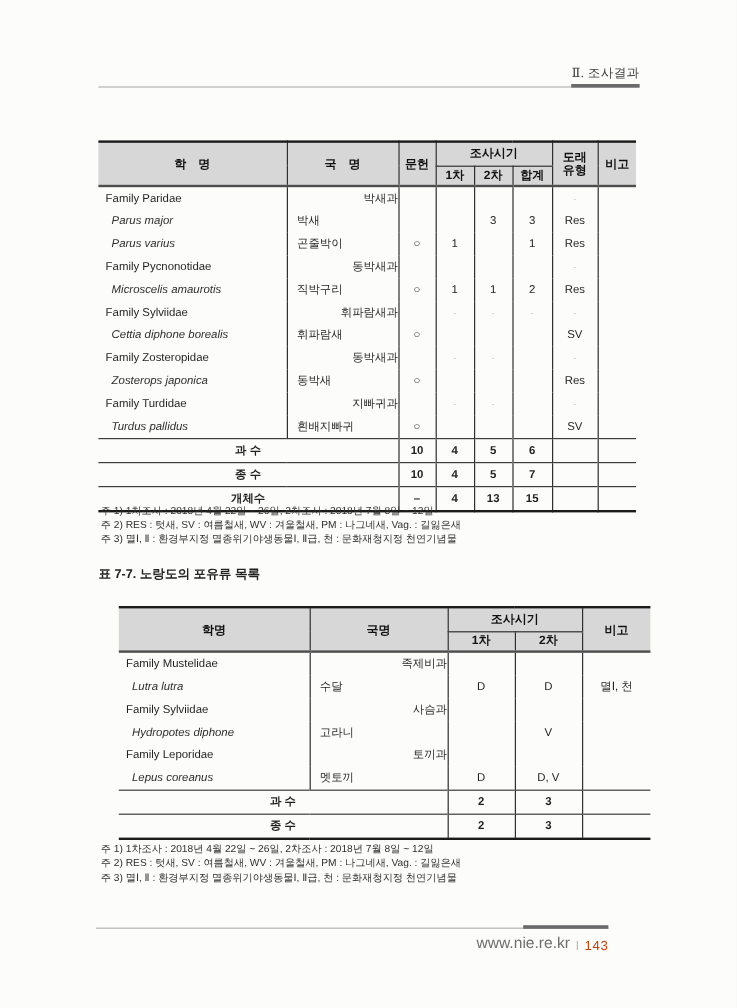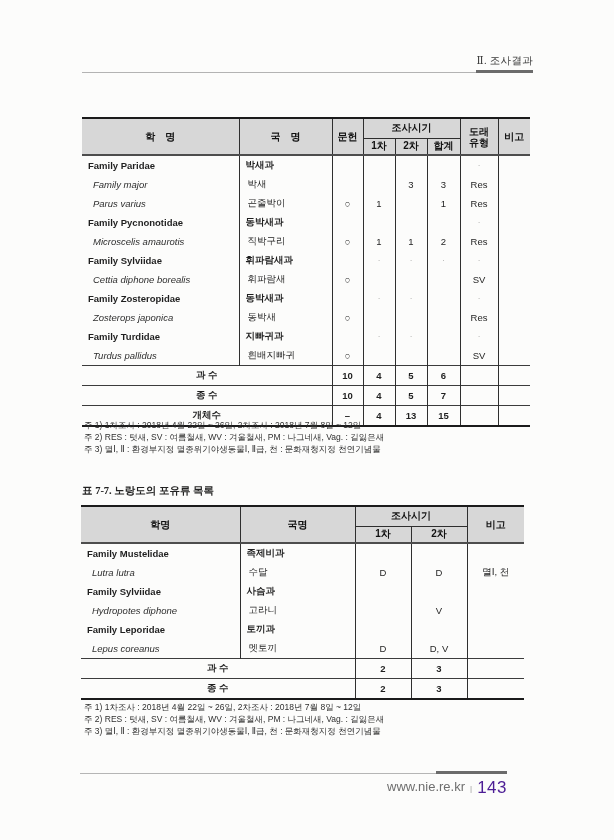--- a/index.html
+++ b/index.html
@@ -9,54 +9,54 @@
   
   .section-title{position:absolute;top:54px;left:82px;width:451px;text-align:right;
     font-family:"Liberation Serif","DejaVu Serif",serif;font-size:10.5px;color:#3a3a3a;letter-spacing:.3px;}
   .header-rule{position:absolute;top:72px;left:82px;width:451px;height:1px;background:#b3b3b3;}
   .header-rule-accent{position:absolute;top:-2px;right:0;width:57px;height:3px;background:#6b6b6b;}
 
   
   table{border-collapse:collapse;table-layout:fixed;}
   .t1{position:absolute;top:117px;left:82px;width:448px;
       border-top:2.5px solid #1b1b1b;border-bottom:2.5px solid #1b1b1b;}
-  .t2{position:absolute;top:505px;left:81px;width:443px;
+  .t2{position:absolute;top:505px;left:99px;width:443px;
       border-top:2.5px solid #1b1b1b;border-bottom:2.5px solid #1b1b1b;}
   thead th{background:#d7d7d7;font-size:10px;font-weight:bold;border-bottom:2px solid #4d4d4d;
       padding:0;vertical-align:middle;color:#111;}
   th.survey-span{border-bottom:1px solid #2e2e2e;}
   .hrow1{height:20px;} .hrow2{height:17px;}
   .mig-head{white-space:pre-line;line-height:11px;}
   td{padding:0;font-size:9.5px;height:19px;vertical-align:middle;overflow:hidden;white-space:nowrap;}
   .bl{border-left:1px solid #2f2f2f;}
   td.sci{text-align:left;padding-left:6px;}
   td.sci.species{padding-left:11px;font-style:italic;color:#2e2e2e;}
-  td.sci.family{font-weight:bold;}
+  td.sci.family{font-weight:normal;}
   td.kor{text-align:left;padding-left:6px;}
-  td.kor.family{font-weight:bold;}
+  td.kor.family{font-weight:normal;text-align:right;}
   td.kor.species{padding-left:8px;}
   td.c{text-align:center;}
   td.dot{color:#adadad;font-size:8px;}
   tbody.summary td{font-weight:bold;border-top:1px solid #3c3c3c;}
   tbody.summary tr:first-child td{border-top:1.5px solid #3c3c3c;}
   td.sumlabel{text-align:center;}
 
   
   .footnotes{position:absolute;left:84px;width:460px;font-size:8.5px;line-height:12.2px;color:#2f2f2f;}
   .fn1{top:419px;} .fn2{top:701px;}
-  .t2-title{position:absolute;top:484px;left:82px;font-family:Liberation Serif, serif;
+  .t2-title{position:absolute;top:472px;left:82px;font-family:Liberation Sans, sans-serif;
     font-weight:bold;font-size:10.5px;color:#222;}
 
   
   .footer-rule{position:absolute;top:773px;left:80px;width:427px;height:1px;background:#b5b5b5;}
   .footer-rule-accent{position:absolute;top:-2.5px;right:0;width:71px;height:3.5px;background:#6b6b6b;}
   .footer-text{position:absolute;top:778px;left:80px;width:427px;text-align:right;}
   .footer-text .site{font-size:13px;color:#6e6e6e;vertical-align:2px;}
   .footer-text .sep{font-size:8px;color:#9a9a9a;margin:0 5px;vertical-align:2px;}
-  .footer-text .pagenum{font-size:17px;color:#4c1d95;letter-spacing:.5px;}
+  .footer-text .pagenum{font-size:11px;color:#c2410c;letter-spacing:.5px;}
 </style>
 </head>
 <body>
 
 <div class="page">
 
   <div class="section-title">Ⅱ. 조사결과</div>
   <div class="header-rule">
     <span class="header-rule-accent"></span>
   </div>
@@ -93,21 +93,21 @@
           <td class="sci family">Family Paridae</td>
           <td class="kor bl family">박새과</td>
           <td class="c bl"></td>
           <td class="c bl"></td>
           <td class="c bl"></td>
           <td class="c bl"></td>
           <td class="c bl dot">·</td>
           <td class="c bl"></td>
         </tr>
         <tr class="row species">
-          <td class="sci species">Family major</td>
+          <td class="sci species">Parus major</td>
           <td class="kor bl species">박새</td>
           <td class="c bl"></td>
           <td class="c bl"></td>
           <td class="c bl">3</td>
           <td class="c bl">3</td>
           <td class="c bl">Res</td>
           <td class="c bl"></td>
         </tr>
         <tr class="row species">
           <td class="sci species">Parus varius</td>

